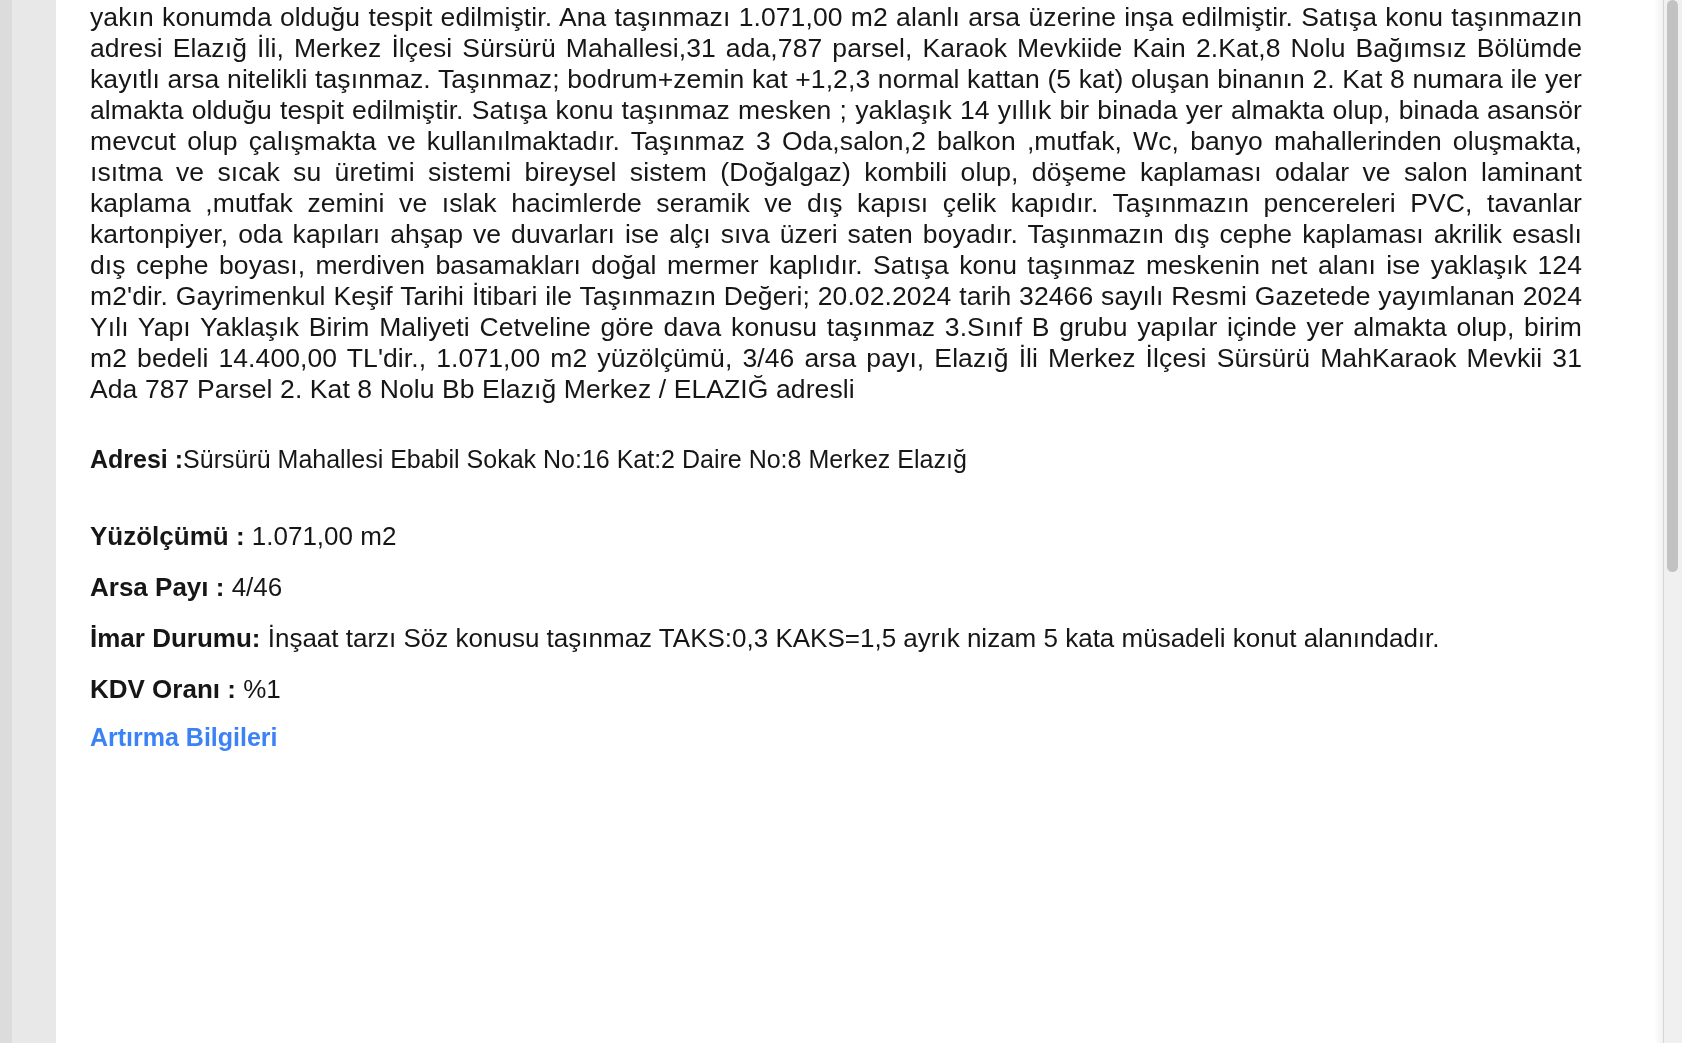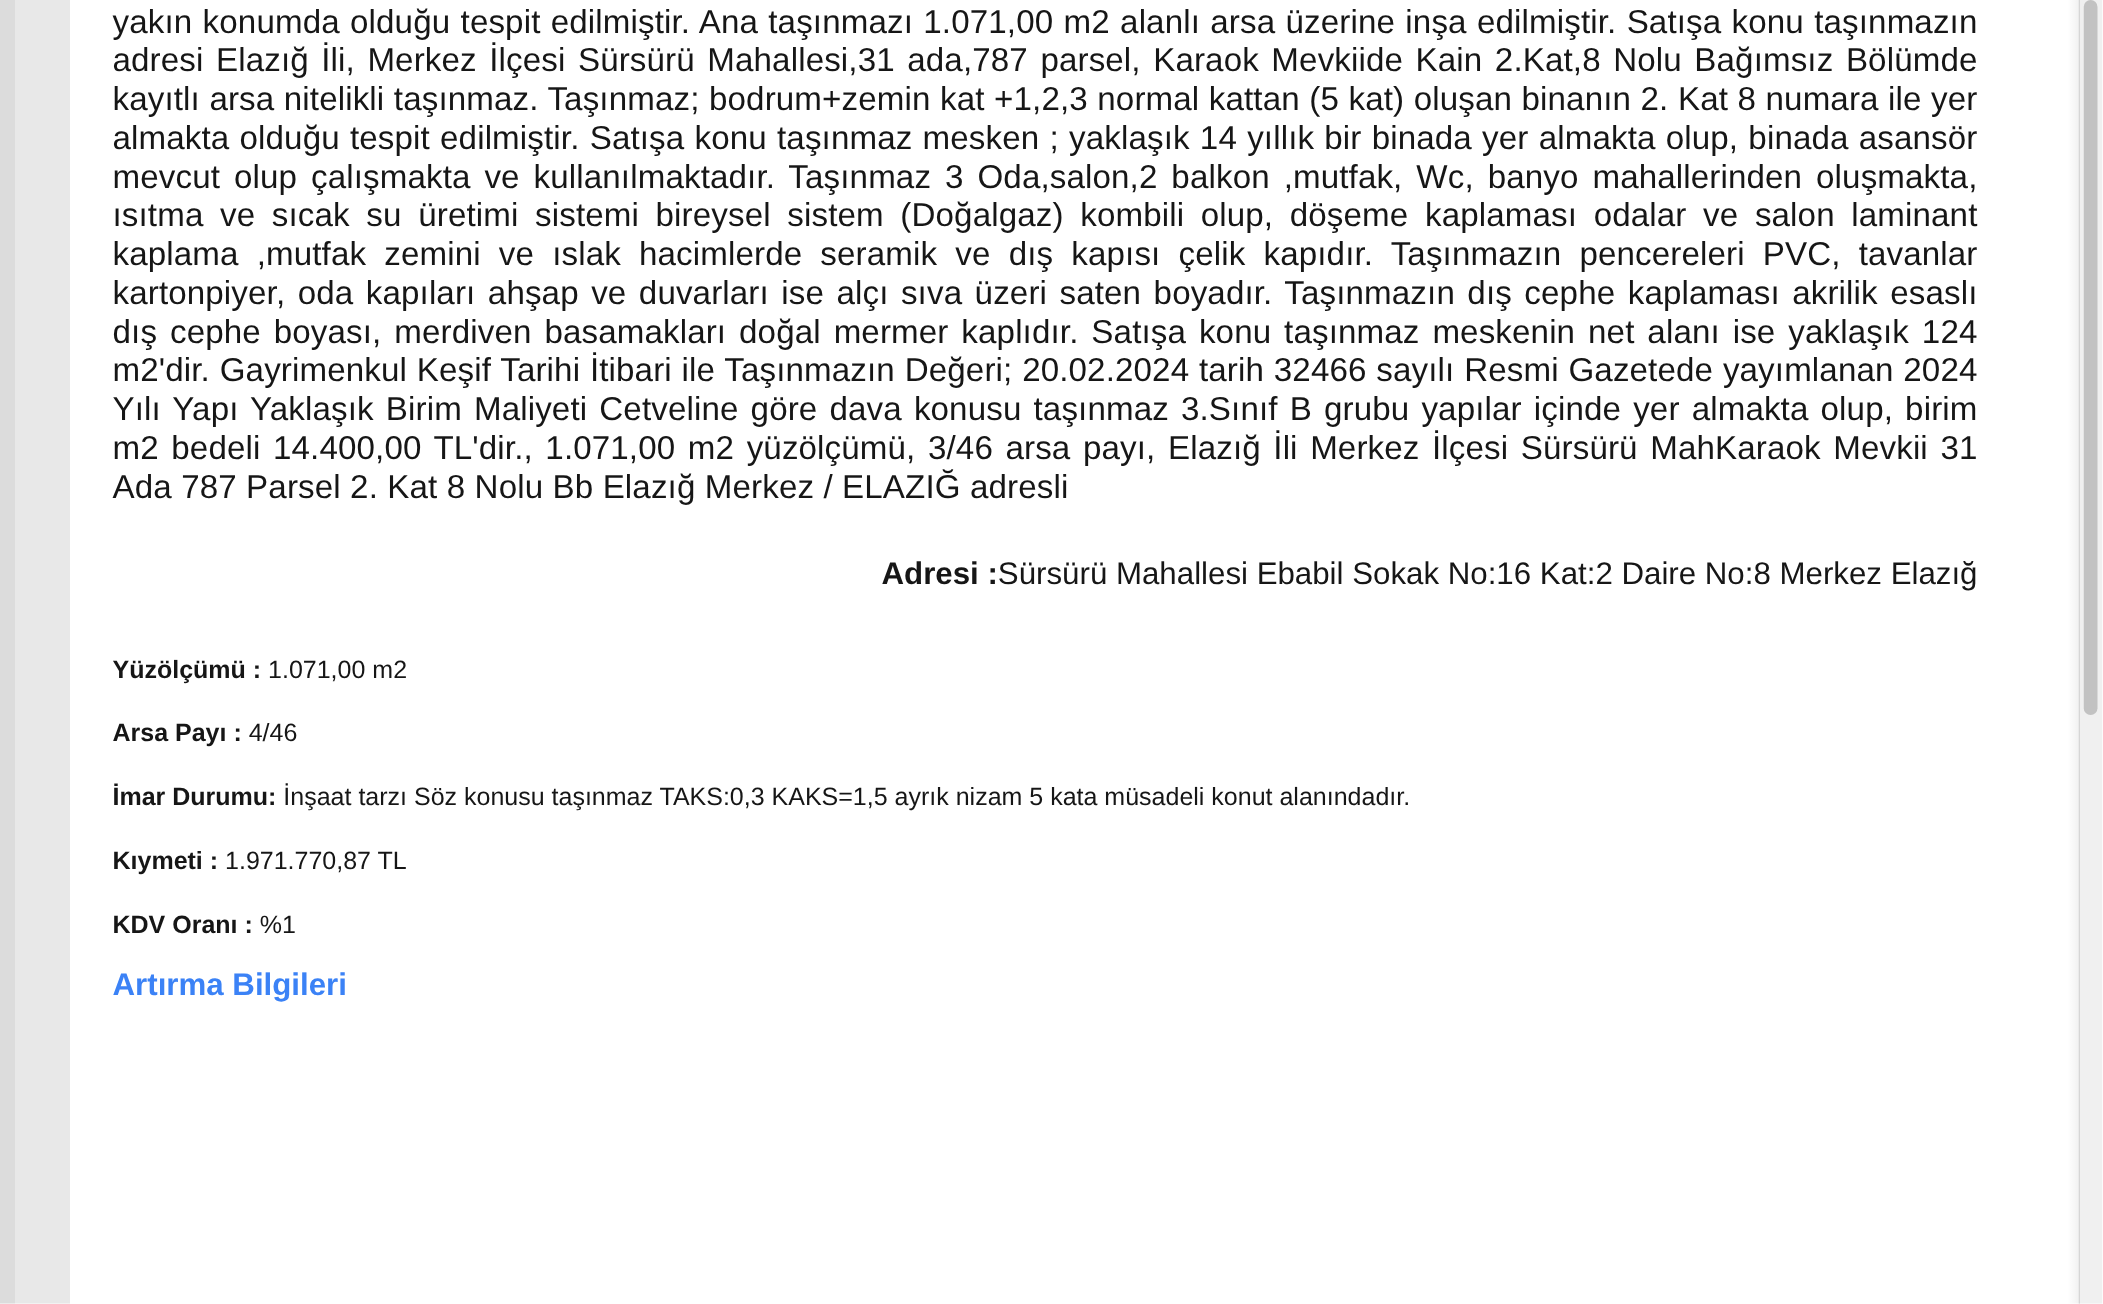--- a/index.html
+++ b/index.html
@@ -82,38 +82,37 @@
     margin: 0;
     padding-top: 2px;
     color: #161616;
     letter-spacing: 0.1px;
   }
 
   .field-block {
     margin-top: 34px;
   }
   .field-row {
-    font-size: 20px;
+    font-size: 26px;
     line-height: 51px;
     color: #161616;
     white-space: nowrap;
   }
   .field-row .label {
     font-weight: bold;
   }
   .field-row .value {
     font-weight: normal;
   }
   .field-addr {
     font-size: 25px;
     line-height: 36px;
     color: #161616;
     margin-top: 36px;
     white-space: nowrap;
-    text-align: right;
   }
   .field-addr .label {
     font-weight: bold;
   }
   .section-title {
     font-size: 25px;
     line-height: 44px;
     font-weight: bold;
     color: #3b82f6;
   }
@@ -139,23 +138,20 @@
     </div>
 
     <div class="field-row">
       <span class="label">Arsa Payı :</span><span class="value"> 4/46</span>
     </div>
 
     <div class="field-row">
       <span class="label">İmar Durumu:</span><span class="value"> İnşaat tarzı Söz konusu taşınmaz TAKS:0,3 KAKS=1,5 ayrık nizam 5 kata müsadeli konut alanındadır.</span>
     </div>
 
-    <div class="field-row">
-      <span class="label">Kıymeti :</span><span class="value"> 1.971.770,87 TL</span>
-    </div>
 
     <div class="field-row">
       <span class="label">KDV Oranı :</span><span class="value"> %1</span>
     </div>
 
 
     <div class="section-title">Artırma Bilgileri</div>
 
   </div>
 </div>

